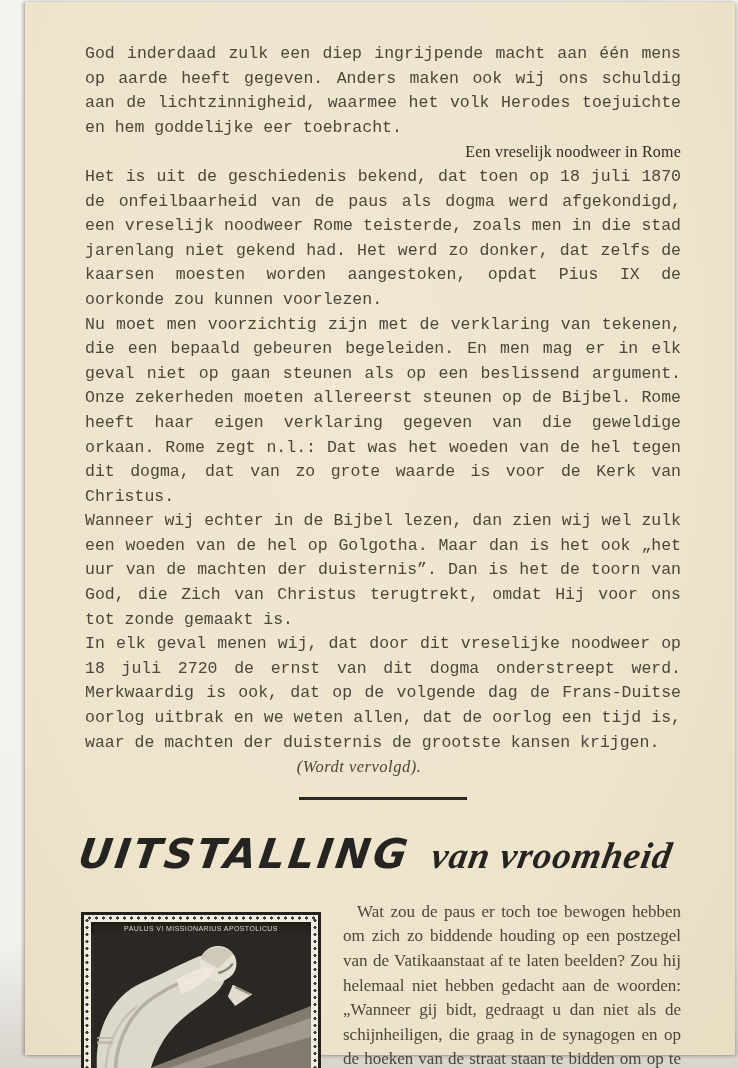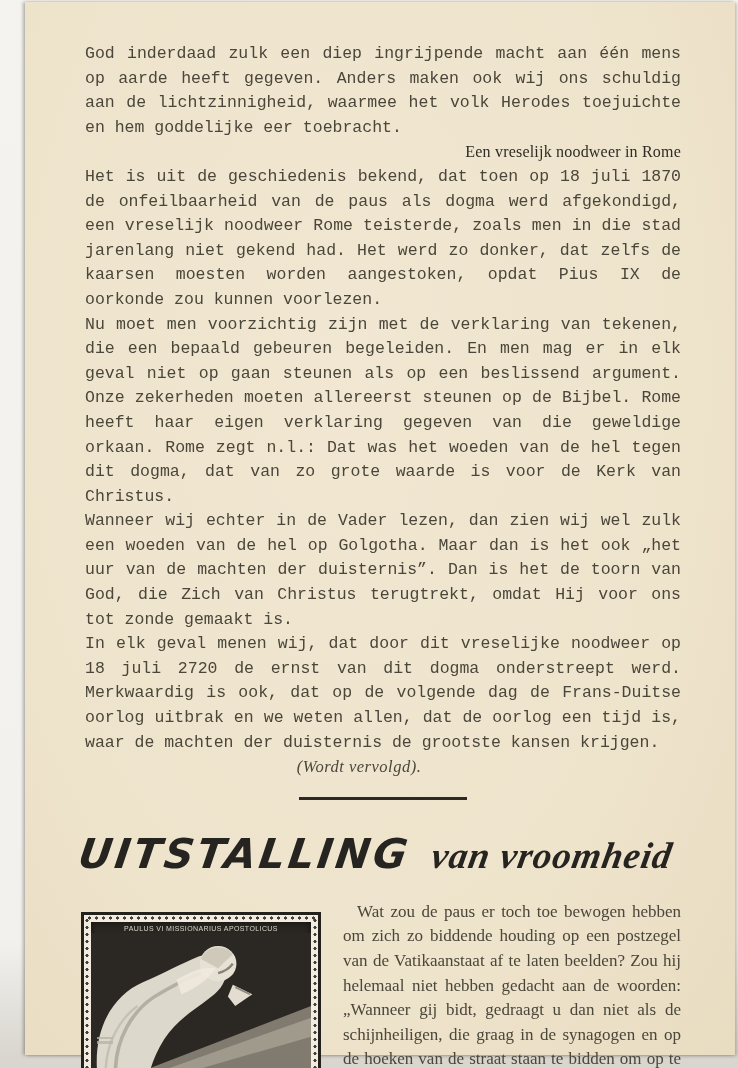--- a/index.html
+++ b/index.html
@@ -95,21 +95,21 @@
 </head>
 <body>
 
 <div class="paper">
 
   <div class="bodytext">
     <p>God inderdaad zulk een diep ingrijpende macht aan één mens op aarde heeft gegeven. Anders maken ook wij ons schuldig aan de lichtzinnigheid, waarmee het volk Herodes toejuichte en hem goddelijke eer toebracht.</p>
     <div class="section-heading">Een vreselijk noodweer in Rome</div>
     <p>Het is uit de geschiedenis bekend, dat toen op 18 juli 1870 de onfeilbaarheid van de paus als dogma werd afgekondigd, een vreselijk noodweer Rome teisterde, zoals men in die stad jarenlang niet gekend had. Het werd zo donker, dat zelfs de kaarsen moesten worden aangestoken, opdat Pius IX de oorkonde zou kunnen voorlezen.</p>
     <p>Nu moet men voorzichtig zijn met de verklaring van tekenen, die een bepaald gebeuren begeleiden. En men mag er in elk geval niet op gaan steunen als op een beslissend argument. Onze zekerheden moeten allereerst steunen op de Bijbel. Rome heeft haar eigen verklaring gegeven van die geweldige orkaan. Rome zegt n.l.: Dat was het woeden van de hel tegen dit dogma, dat van zo grote waarde is voor de Kerk van Christus.</p>
-    <p>Wanneer wij echter in de Vader lezen, dan zien wij wel zulk een woeden van de hel op Golgotha. Maar dan is het ook „het uur van de machten der duisternis”. Dan is het de toorn van God, die Zich van Christus terugtrekt, omdat Hij voor ons tot zonde gemaakt is.</p>
+    <p>Wanneer wij echter in de Bijbel lezen, dan zien wij wel zulk een woeden van de hel op Golgotha. Maar dan is het ook „het uur van de machten der duisternis”. Dan is het de toorn van God, die Zich van Christus terugtrekt, omdat Hij voor ons tot zonde gemaakt is.</p>
     <p>In elk geval menen wij, dat door dit vreselijke noodweer op 18 juli 2720 de ernst van dit dogma onderstreept werd. Merkwaardig is ook, dat op de volgende dag de Frans-Duitse oorlog uitbrak en we weten allen, dat de oorlog een tijd is, waar de machten der duisternis de grootste kansen krijgen.</p>
     <div class="continuation">(Wordt vervolgd).</div>
   </div>
 
   <div class="divider"></div>
 
   <h2 class="article-title">
     <span class="t1">UITSTALLING</span>
     <span class="t2">van vroomheid</span>
   </h2>

